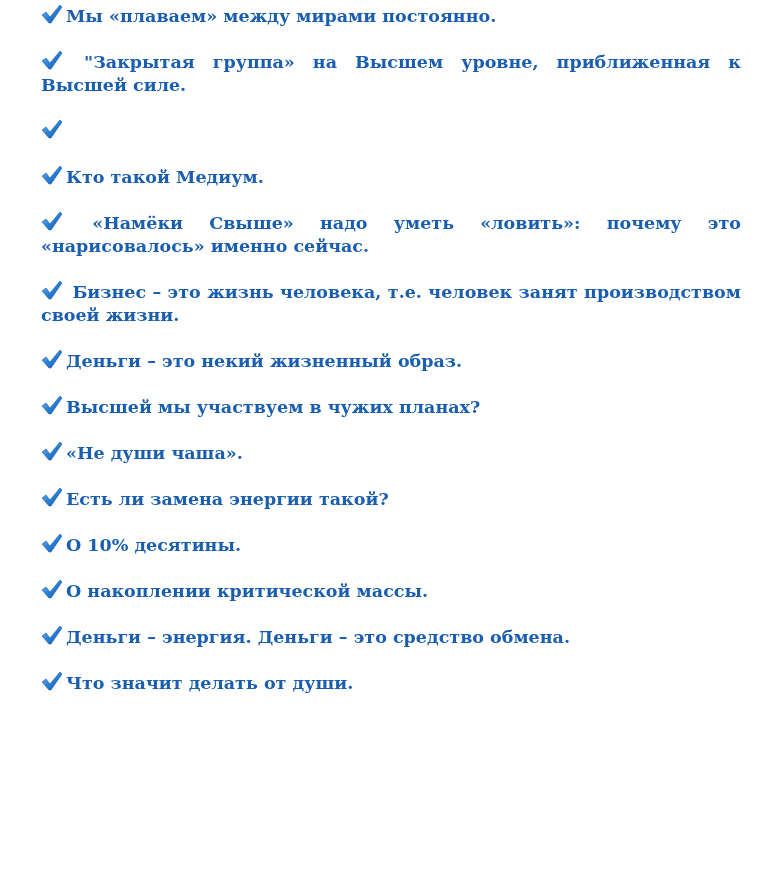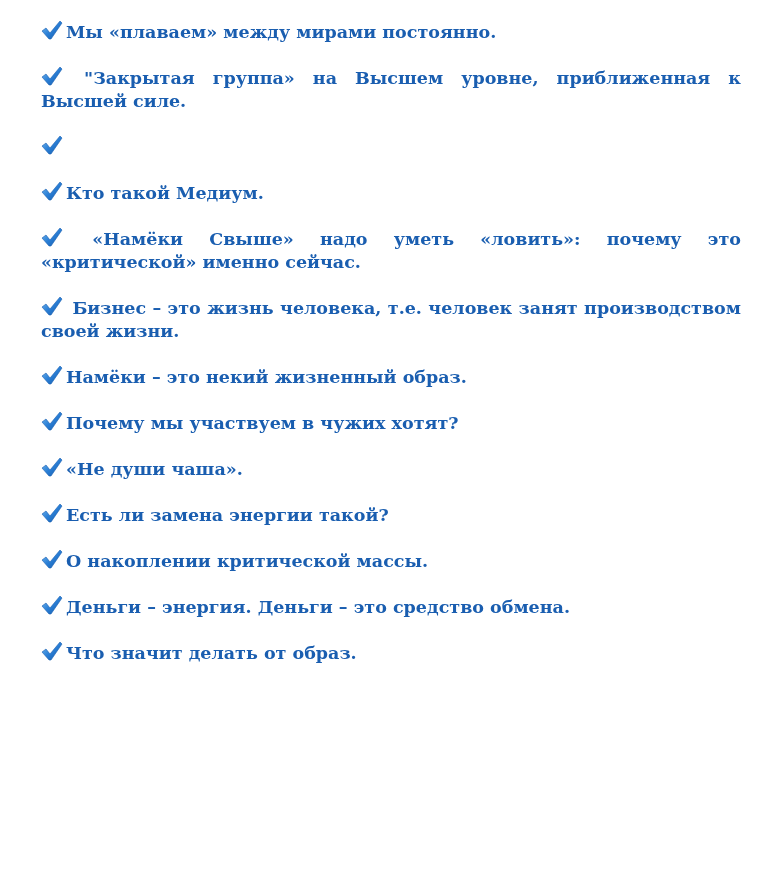--- a/index.html
+++ b/index.html
@@ -4,21 +4,21 @@
   <style>
     html, body { margin: 0; padding: 0; background: #ffffff; }
     body { width: 763px; height: 893px; overflow: hidden; position: relative; }
     .doc {
       position: absolute; left: 41px; top: 0; width: 700px;
       font-family: "DejaVu Serif", "Liberation Serif", serif;
       font-weight: bold; font-size: 17.5px; line-height: 23px;
       color: #1a5eb0;
     }
     .item { margin: 0; text-align: justify; }
-    .item.first { padding-top: 20px; }
+    .item.first { padding-top: 4px; }
     .item + .item { margin-top: 22px; }
     .check { display: inline-block; width: 22px; height: 20px; vertical-align: -2px; margin-right: 3px; }
     .check svg { width: 22px; height: 20px; display: block; }
   </style>
 </head>
 <body>
 
 <div class="doc" id="list">
     <p class="item first">
     <span class="check">
@@ -81,21 +81,21 @@
       <svg viewBox="0 0 22 20">
         <defs>
           <linearGradient id="cg" x1="0" y1="0" x2="1" y2="1">
             <stop offset="0" stop-color="#7fc0f2"></stop>
             <stop offset="0.5" stop-color="#2a7fd6"></stop>
             <stop offset="1" stop-color="#1459a8"></stop>
           </linearGradient>
         </defs>
         <path d="M1 11 L5 8 L9 13 L19 1 L21 3 L10 19 L8 19 Z" fill="url(#cg)" stroke="#1a5eb0" stroke-width="0.6"></path>
       </svg>
-    </span><span class="item-text"> «Намёки Свыше» надо уметь «ловить»: почему это «критической» именно сейчас.</span>
+    </span><span class="item-text"> «Намёки Свыше» надо уметь «ловить»: почему это «нарисовалось» именно сейчас.</span>
   </p>
     <p class="item">
     <span class="check">
       <svg viewBox="0 0 22 20">
         <defs>
           <linearGradient id="cg" x1="0" y1="0" x2="1" y2="1">
             <stop offset="0" stop-color="#7fc0f2"></stop>
             <stop offset="0.5" stop-color="#2a7fd6"></stop>
             <stop offset="1" stop-color="#1459a8"></stop>
           </linearGradient>
@@ -109,35 +109,35 @@
       <svg viewBox="0 0 22 20">
         <defs>
           <linearGradient id="cg" x1="0" y1="0" x2="1" y2="1">
             <stop offset="0" stop-color="#7fc0f2"></stop>
             <stop offset="0.5" stop-color="#2a7fd6"></stop>
             <stop offset="1" stop-color="#1459a8"></stop>
           </linearGradient>
         </defs>
         <path d="M1 11 L5 8 L9 13 L19 1 L21 3 L10 19 L8 19 Z" fill="url(#cg)" stroke="#1a5eb0" stroke-width="0.6"></path>
       </svg>
-    </span><span class="item-text">Намёки – это некий жизненный образ.</span>
-  </p>
-    <p class="item">
-    <span class="check">
-      <svg viewBox="0 0 22 20">
-        <defs>
-          <linearGradient id="cg" x1="0" y1="0" x2="1" y2="1">
-            <stop offset="0" stop-color="#7fc0f2"></stop>
-            <stop offset="0.5" stop-color="#2a7fd6"></stop>
-            <stop offset="1" stop-color="#1459a8"></stop>
-          </linearGradient>
-        </defs>
-        <path d="M1 11 L5 8 L9 13 L19 1 L21 3 L10 19 L8 19 Z" fill="url(#cg)" stroke="#1a5eb0" stroke-width="0.6"></path>
-      </svg>
-    </span><span class="item-text">Почему мы участвуем в чужих хотят?</span>
+    </span><span class="item-text">Деньги – это некий жизненный образ.</span>
+  </p>
+    <p class="item">
+    <span class="check">
+      <svg viewBox="0 0 22 20">
+        <defs>
+          <linearGradient id="cg" x1="0" y1="0" x2="1" y2="1">
+            <stop offset="0" stop-color="#7fc0f2"></stop>
+            <stop offset="0.5" stop-color="#2a7fd6"></stop>
+            <stop offset="1" stop-color="#1459a8"></stop>
+          </linearGradient>
+        </defs>
+        <path d="M1 11 L5 8 L9 13 L19 1 L21 3 L10 19 L8 19 Z" fill="url(#cg)" stroke="#1a5eb0" stroke-width="0.6"></path>
+      </svg>
+    </span><span class="item-text">Высшей мы участвуем в чужих планах?</span>
   </p>
     <p class="item">
     <span class="check">
       <svg viewBox="0 0 22 20">
         <defs>
           <linearGradient id="cg" x1="0" y1="0" x2="1" y2="1">
             <stop offset="0" stop-color="#7fc0f2"></stop>
             <stop offset="0.5" stop-color="#2a7fd6"></stop>
             <stop offset="1" stop-color="#1459a8"></stop>
           </linearGradient>
@@ -165,20 +165,34 @@
       <svg viewBox="0 0 22 20">
         <defs>
           <linearGradient id="cg" x1="0" y1="0" x2="1" y2="1">
             <stop offset="0" stop-color="#7fc0f2"></stop>
             <stop offset="0.5" stop-color="#2a7fd6"></stop>
             <stop offset="1" stop-color="#1459a8"></stop>
           </linearGradient>
         </defs>
         <path d="M1 11 L5 8 L9 13 L19 1 L21 3 L10 19 L8 19 Z" fill="url(#cg)" stroke="#1a5eb0" stroke-width="0.6"></path>
       </svg>
+    </span><span class="item-text">О 10% десятины.</span>
+  </p>
+    <p class="item">
+    <span class="check">
+      <svg viewBox="0 0 22 20">
+        <defs>
+          <linearGradient id="cg" x1="0" y1="0" x2="1" y2="1">
+            <stop offset="0" stop-color="#7fc0f2"></stop>
+            <stop offset="0.5" stop-color="#2a7fd6"></stop>
+            <stop offset="1" stop-color="#1459a8"></stop>
+          </linearGradient>
+        </defs>
+        <path d="M1 11 L5 8 L9 13 L19 1 L21 3 L10 19 L8 19 Z" fill="url(#cg)" stroke="#1a5eb0" stroke-width="0.6"></path>
+      </svg>
     </span><span class="item-text">О накоплении критической массы.</span>
   </p>
     <p class="item">
     <span class="check">
       <svg viewBox="0 0 22 20">
         <defs>
           <linearGradient id="cg" x1="0" y1="0" x2="1" y2="1">
             <stop offset="0" stop-color="#7fc0f2"></stop>
             <stop offset="0.5" stop-color="#2a7fd6"></stop>
             <stop offset="1" stop-color="#1459a8"></stop>
@@ -193,15 +207,15 @@
       <svg viewBox="0 0 22 20">
         <defs>
           <linearGradient id="cg" x1="0" y1="0" x2="1" y2="1">
             <stop offset="0" stop-color="#7fc0f2"></stop>
             <stop offset="0.5" stop-color="#2a7fd6"></stop>
             <stop offset="1" stop-color="#1459a8"></stop>
           </linearGradient>
         </defs>
         <path d="M1 11 L5 8 L9 13 L19 1 L21 3 L10 19 L8 19 Z" fill="url(#cg)" stroke="#1a5eb0" stroke-width="0.6"></path>
       </svg>
-    </span><span class="item-text">Что значит делать от образ.</span>
+    </span><span class="item-text">Что значит делать от души.</span>
   </p>
   </div>
 
 </body></html>

